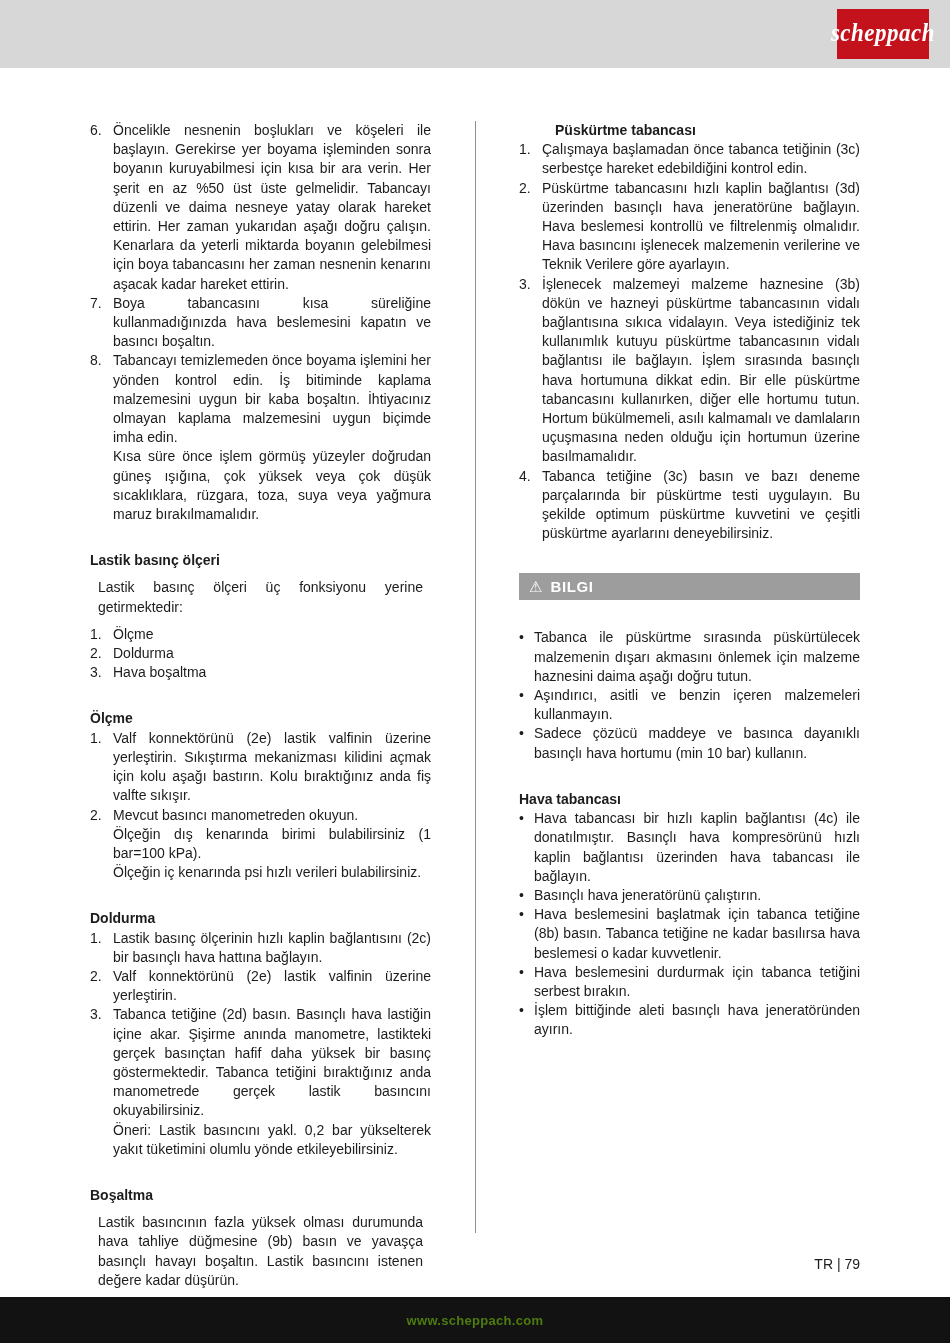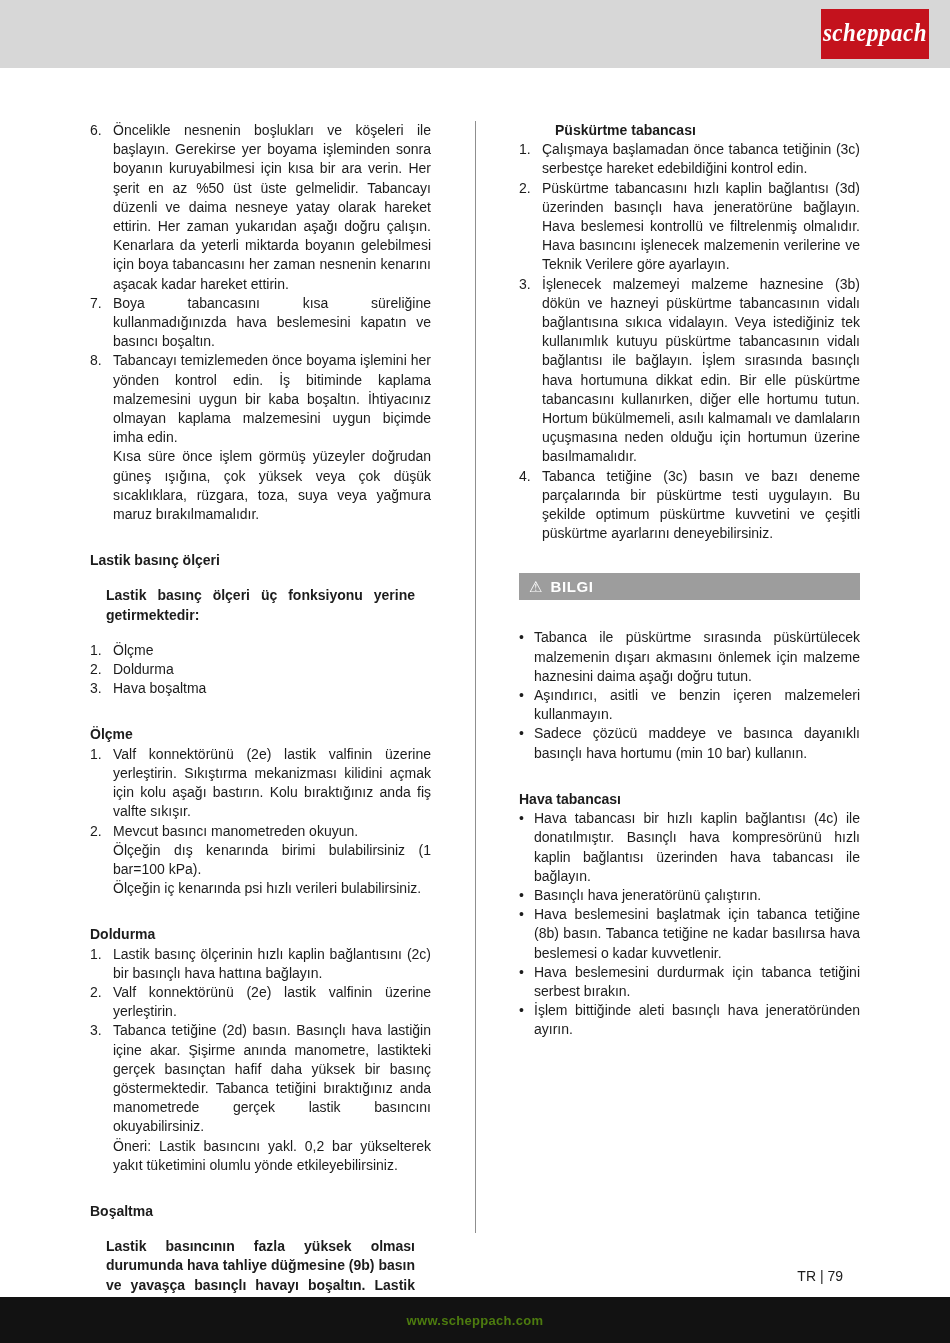--- a/index.html
+++ b/index.html
@@ -13,21 +13,21 @@
     color: #1c1c1c;
     overflow: hidden;
   }
   
   .top-band {
     position: absolute; top: 0; left: 0; right: 0; height: 68px;
     background: #d7d7d7;
   }
   .logo-box {
     position: absolute; top: 9px; right: 21px;
-    width: 108px; height: 50px;
+    width: 92px; height: 50px;
     background: #c4121d;
     display: flex; align-items: center; justify-content: center;
   }
   .logo-text {
     color: #ffffff;
     font-family: "Liberation Serif", "DejaVu Serif", serif;
     font-style: italic; font-weight: bold;
     font-size: 23px; letter-spacing: 0.5px;
     transform: scaleY(1.05);
   }
@@ -46,35 +46,35 @@
   
   .li { display: flex; }
   .li .num { flex: 0 0 23px; }
   .li .txt { flex: 1; }
   .li.bullet .num { flex: 0 0 15px; }
   .heading {
     font-weight: bold; font-size: 14px; text-align: left;
     margin: 27px 0 0 0;
   }
   .heading.first { margin-top: 0; padding-left: 36px; }
-  .para { margin: 16px; font-weight: bold; }
+  .para { margin: 8px; }
   
   .notice-banner {
     margin: 30px 0 28px 0; height: 27px;
     background: #9d9d9d; color: #ffffff;
     display: flex; align-items: center; gap: 8px;
     padding: 0 10px;
     font-weight: bold; font-size: 15px;
   }
   .warn-icon { font-size: 15px; line-height: 1; }
   .notice-label { letter-spacing: 0.6px; }
   
   .page-num {
-    position: absolute; top: 1256px; right: 107px;
-    font-size: 14px; color: #1c1c1c; margin-top: 12px;
+    position: absolute; top: 1256px; right: 90px;
+    font-size: 14px; color: #1c1c1c;
   }
   .bottom-bar {
     position: absolute; left: 0; right: 0; bottom: 0; height: 46px;
     background: #121212; color: #4d7c0f;
     display: flex; align-items: center; justify-content: center;
     font-weight: bold; font-size: 13px; letter-spacing: 0.3px;
   }
 </style>
 </head>
 <body>

